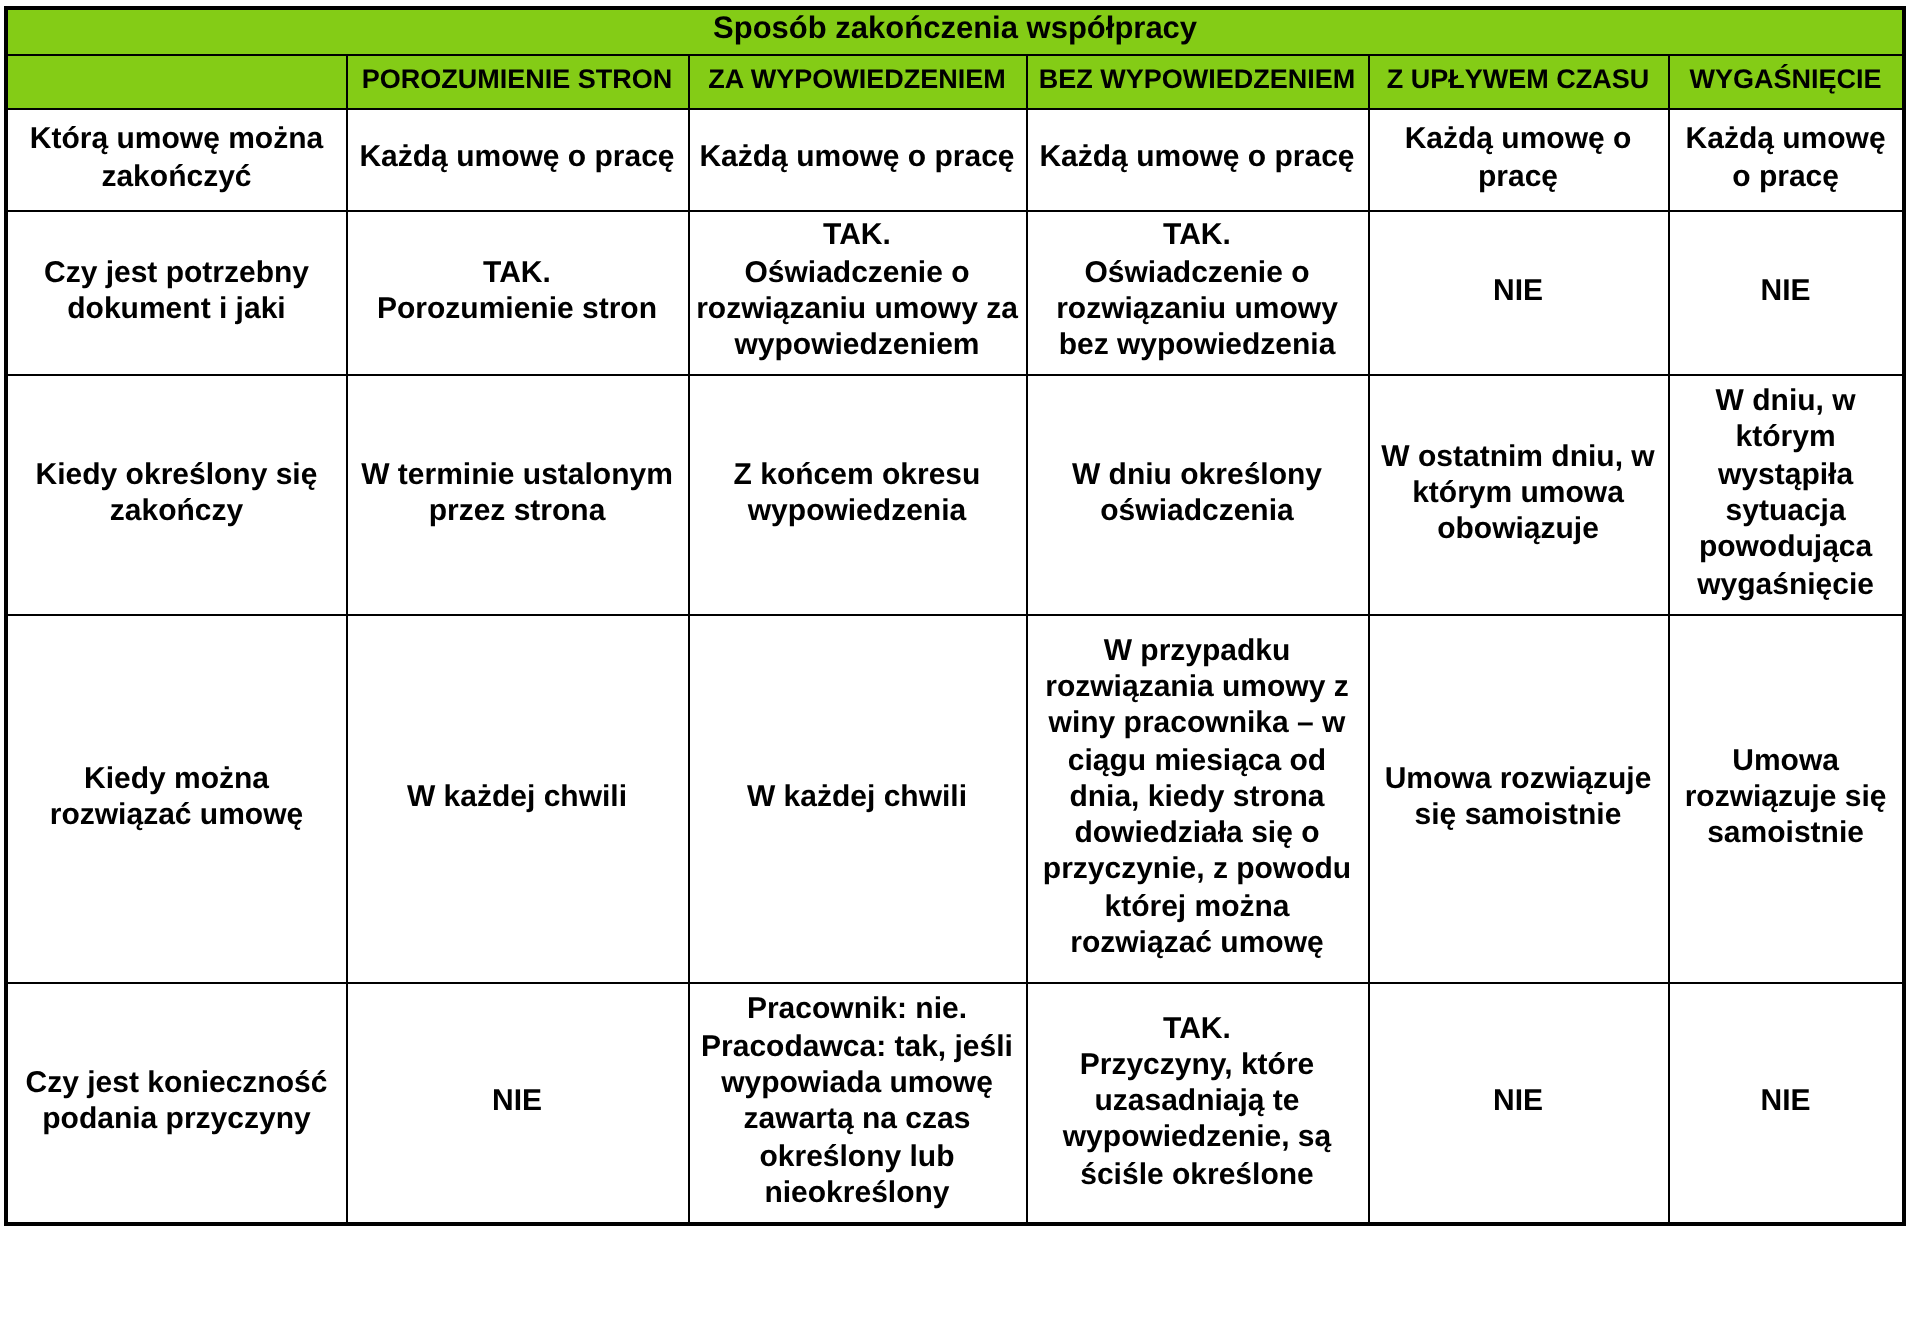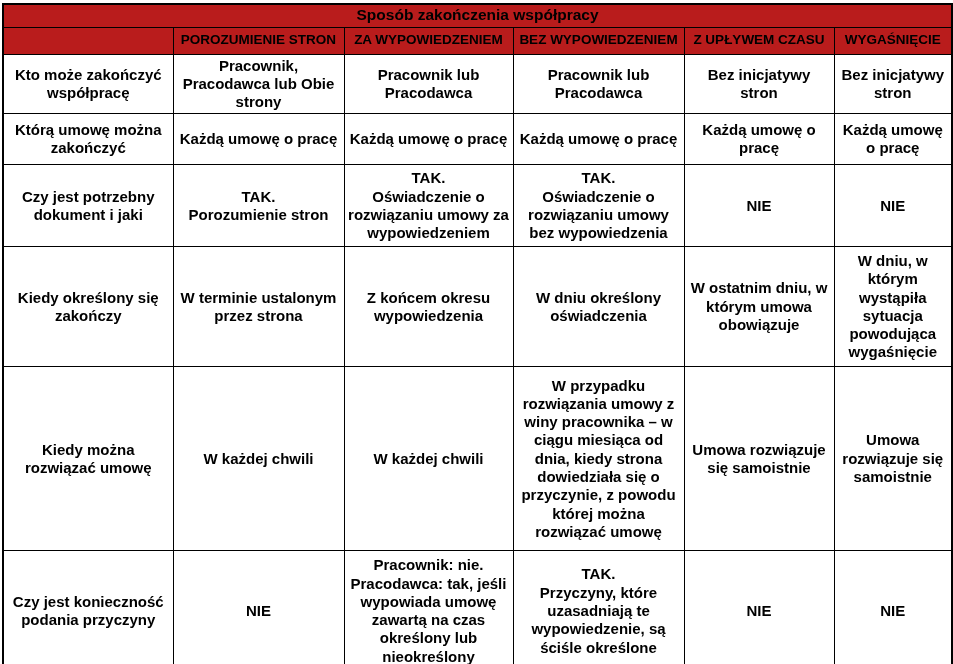--- a/index.html
+++ b/index.html
@@ -30,21 +30,21 @@
   tr.title-row td {
     font-weight: bold;
     font-size: 15.5px;
     padding: 1px 2px;
   }
   tr.header-row td {
     font-size: 13.5px;
     white-space: nowrap;
     padding: 2px 1px;
   }
-  .green { background: #b91c1c; margin-left: 37px; }
+  .green { background: #84cc16; margin-left: 37px; }
   
   tr.title-row   { height: 23px; }
   tr.header-row  { height: 27px; }
   tr.r0 { height: 45px; }
   tr.r1 { height: 51px; }
   tr.r2 { height: 82px; }
   tr.r3 { height: 120px; }
   tr.r4 { height: 184px; }
   tr.r5 { height: 121px; }
 </style>
@@ -69,28 +69,20 @@
 
     <tr class="header-row">
       <td class="green"></td>
       <td class="green">POROZUMIENIE STRON</td>
       <td class="green">ZA WYPOWIEDZENIEM</td>
       <td class="green">BEZ WYPOWIEDZENIEM</td>
       <td class="green">Z UPŁYWEM CZASU</td>
       <td class="green">WYGAŚNIĘCIE</td>
     </tr>
 
-    <tr class="r0">
-      <td>Kto może zakończyć współpracę</td>
-      <td>Pracownik, Pracodawca lub Obie strony</td>
-      <td>Pracownik lub Pracodawca</td>
-      <td>Pracownik lub Pracodawca</td>
-      <td>Bez inicjatywy stron</td>
-      <td>Bez inicjatywy stron</td>
-    </tr>
 
     <tr class="r1">
       <td>Którą umowę można zakończyć</td>
       <td>Każdą umowę o pracę</td>
       <td>Każdą umowę o pracę</td>
       <td>Każdą umowę o pracę</td>
       <td>Każdą umowę o pracę</td>
       <td>Każdą umowę o pracę</td>
     </tr>
 

